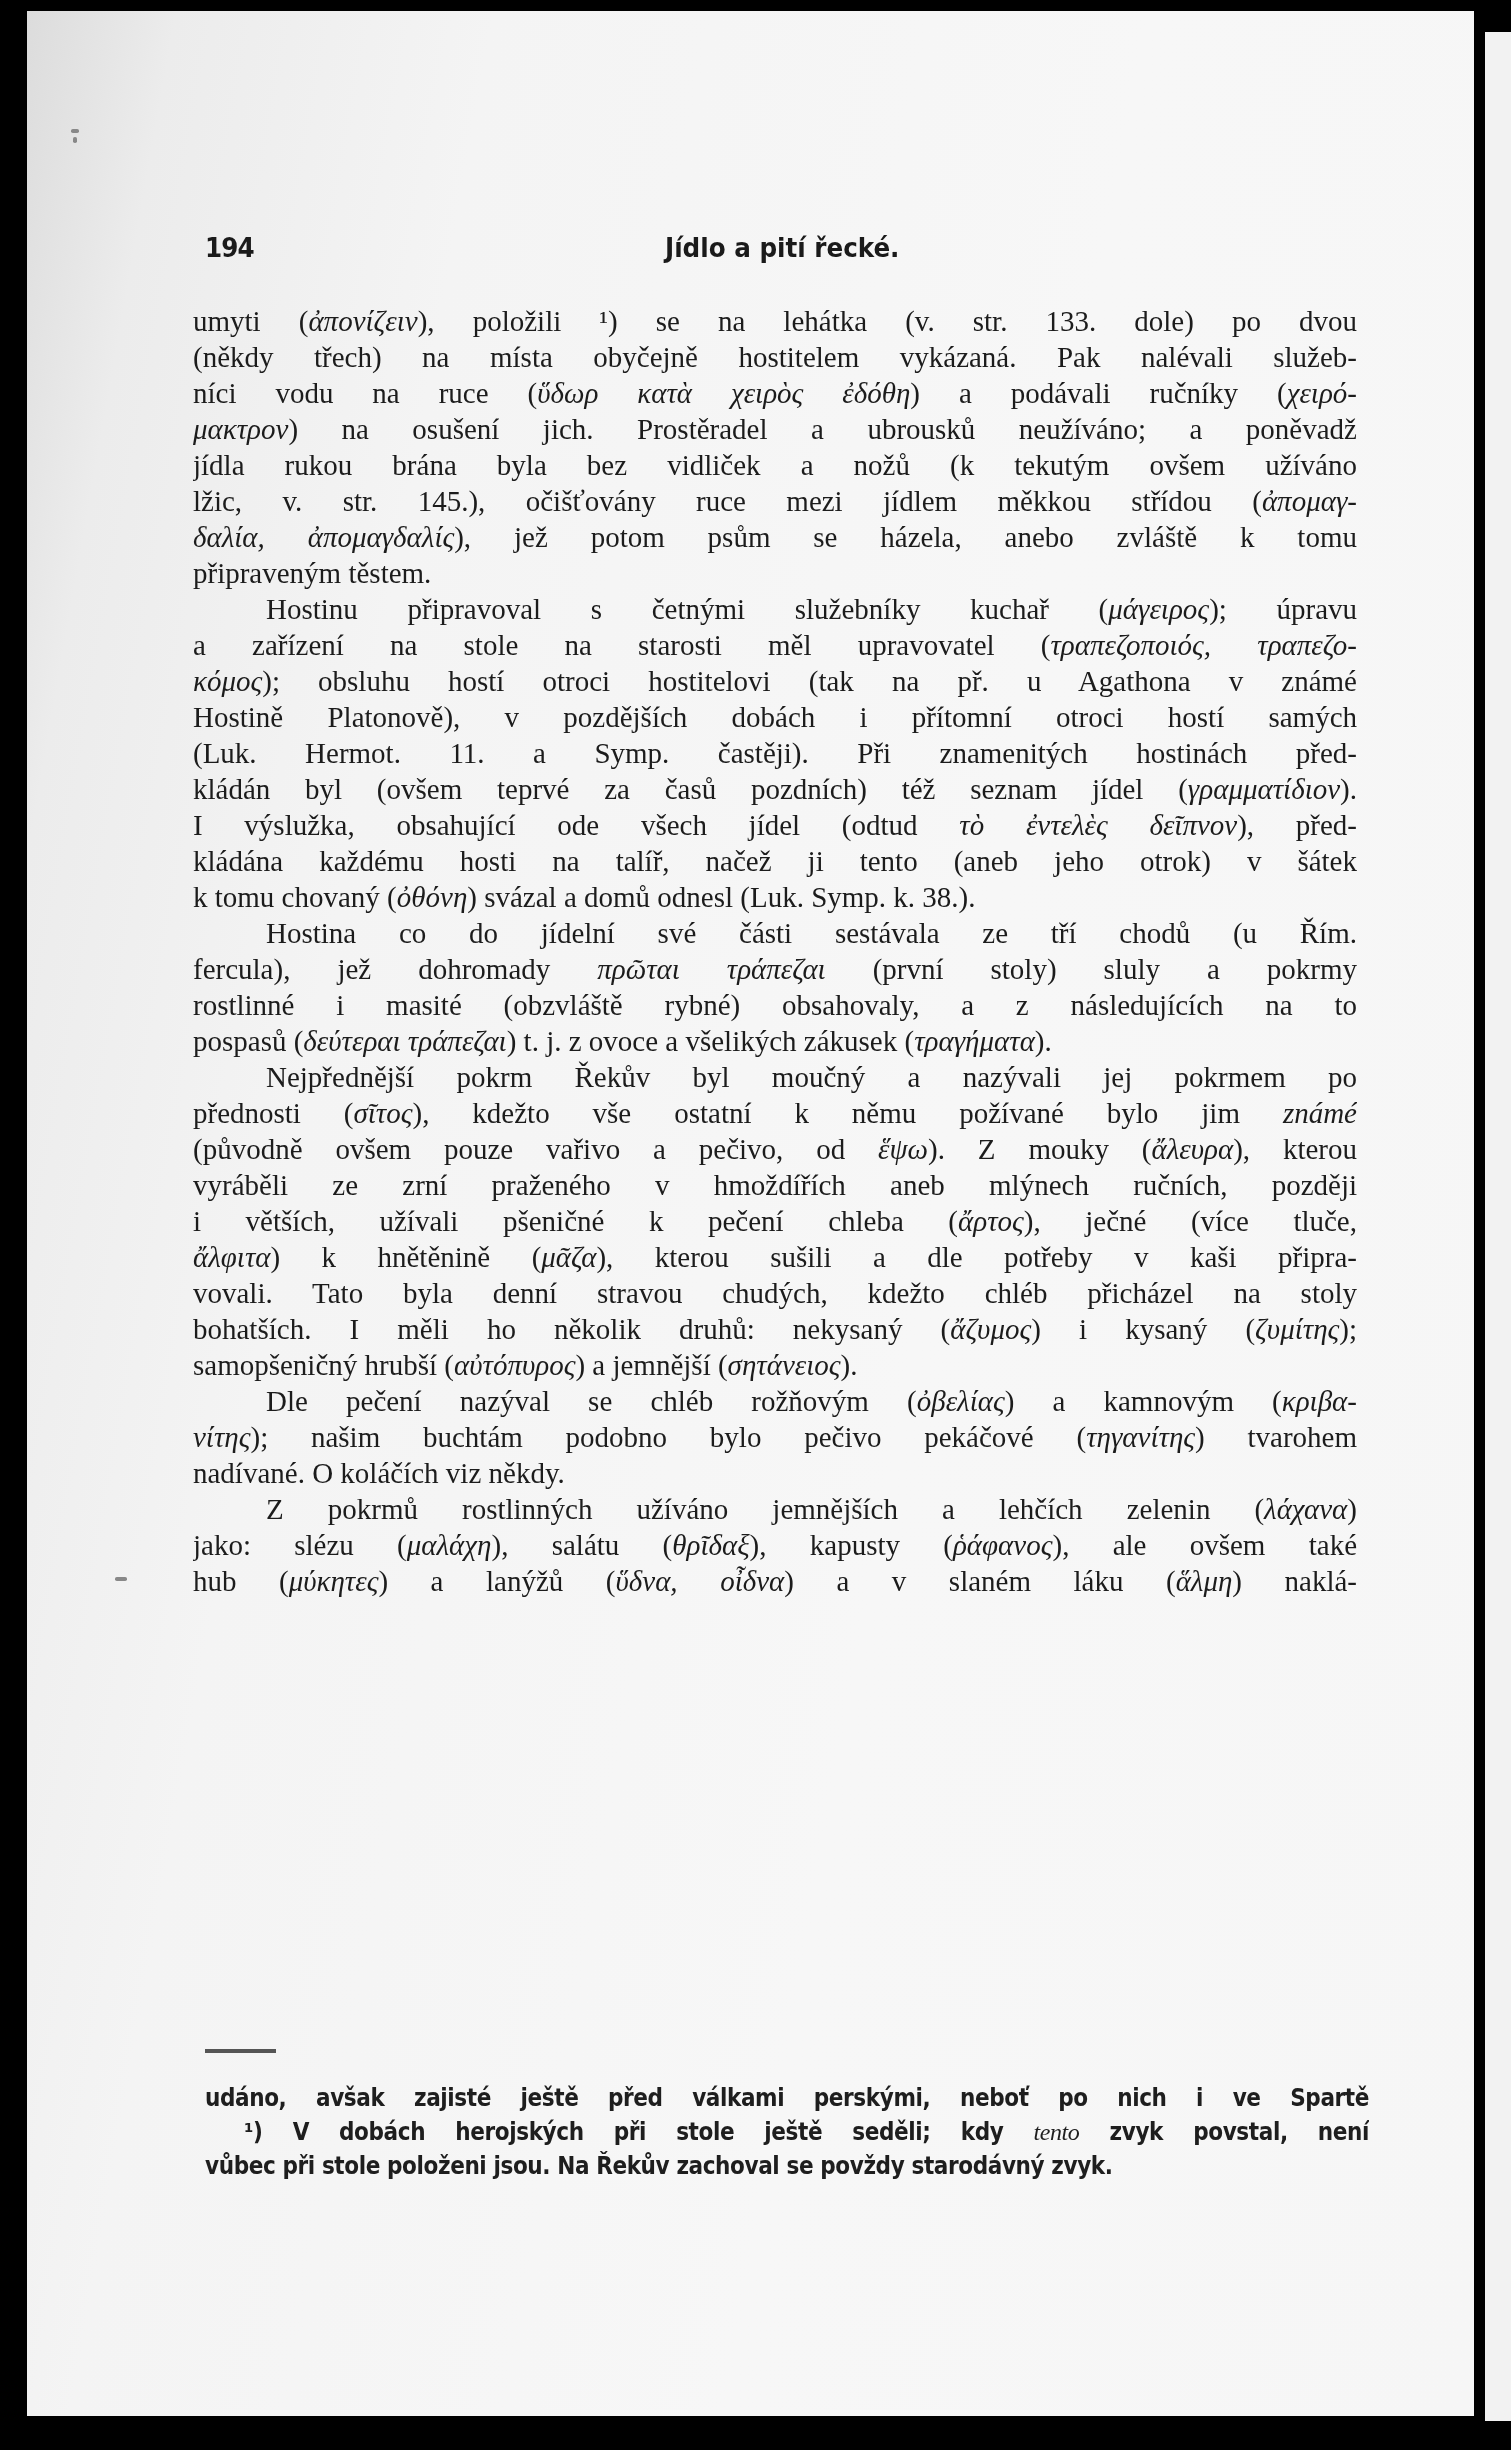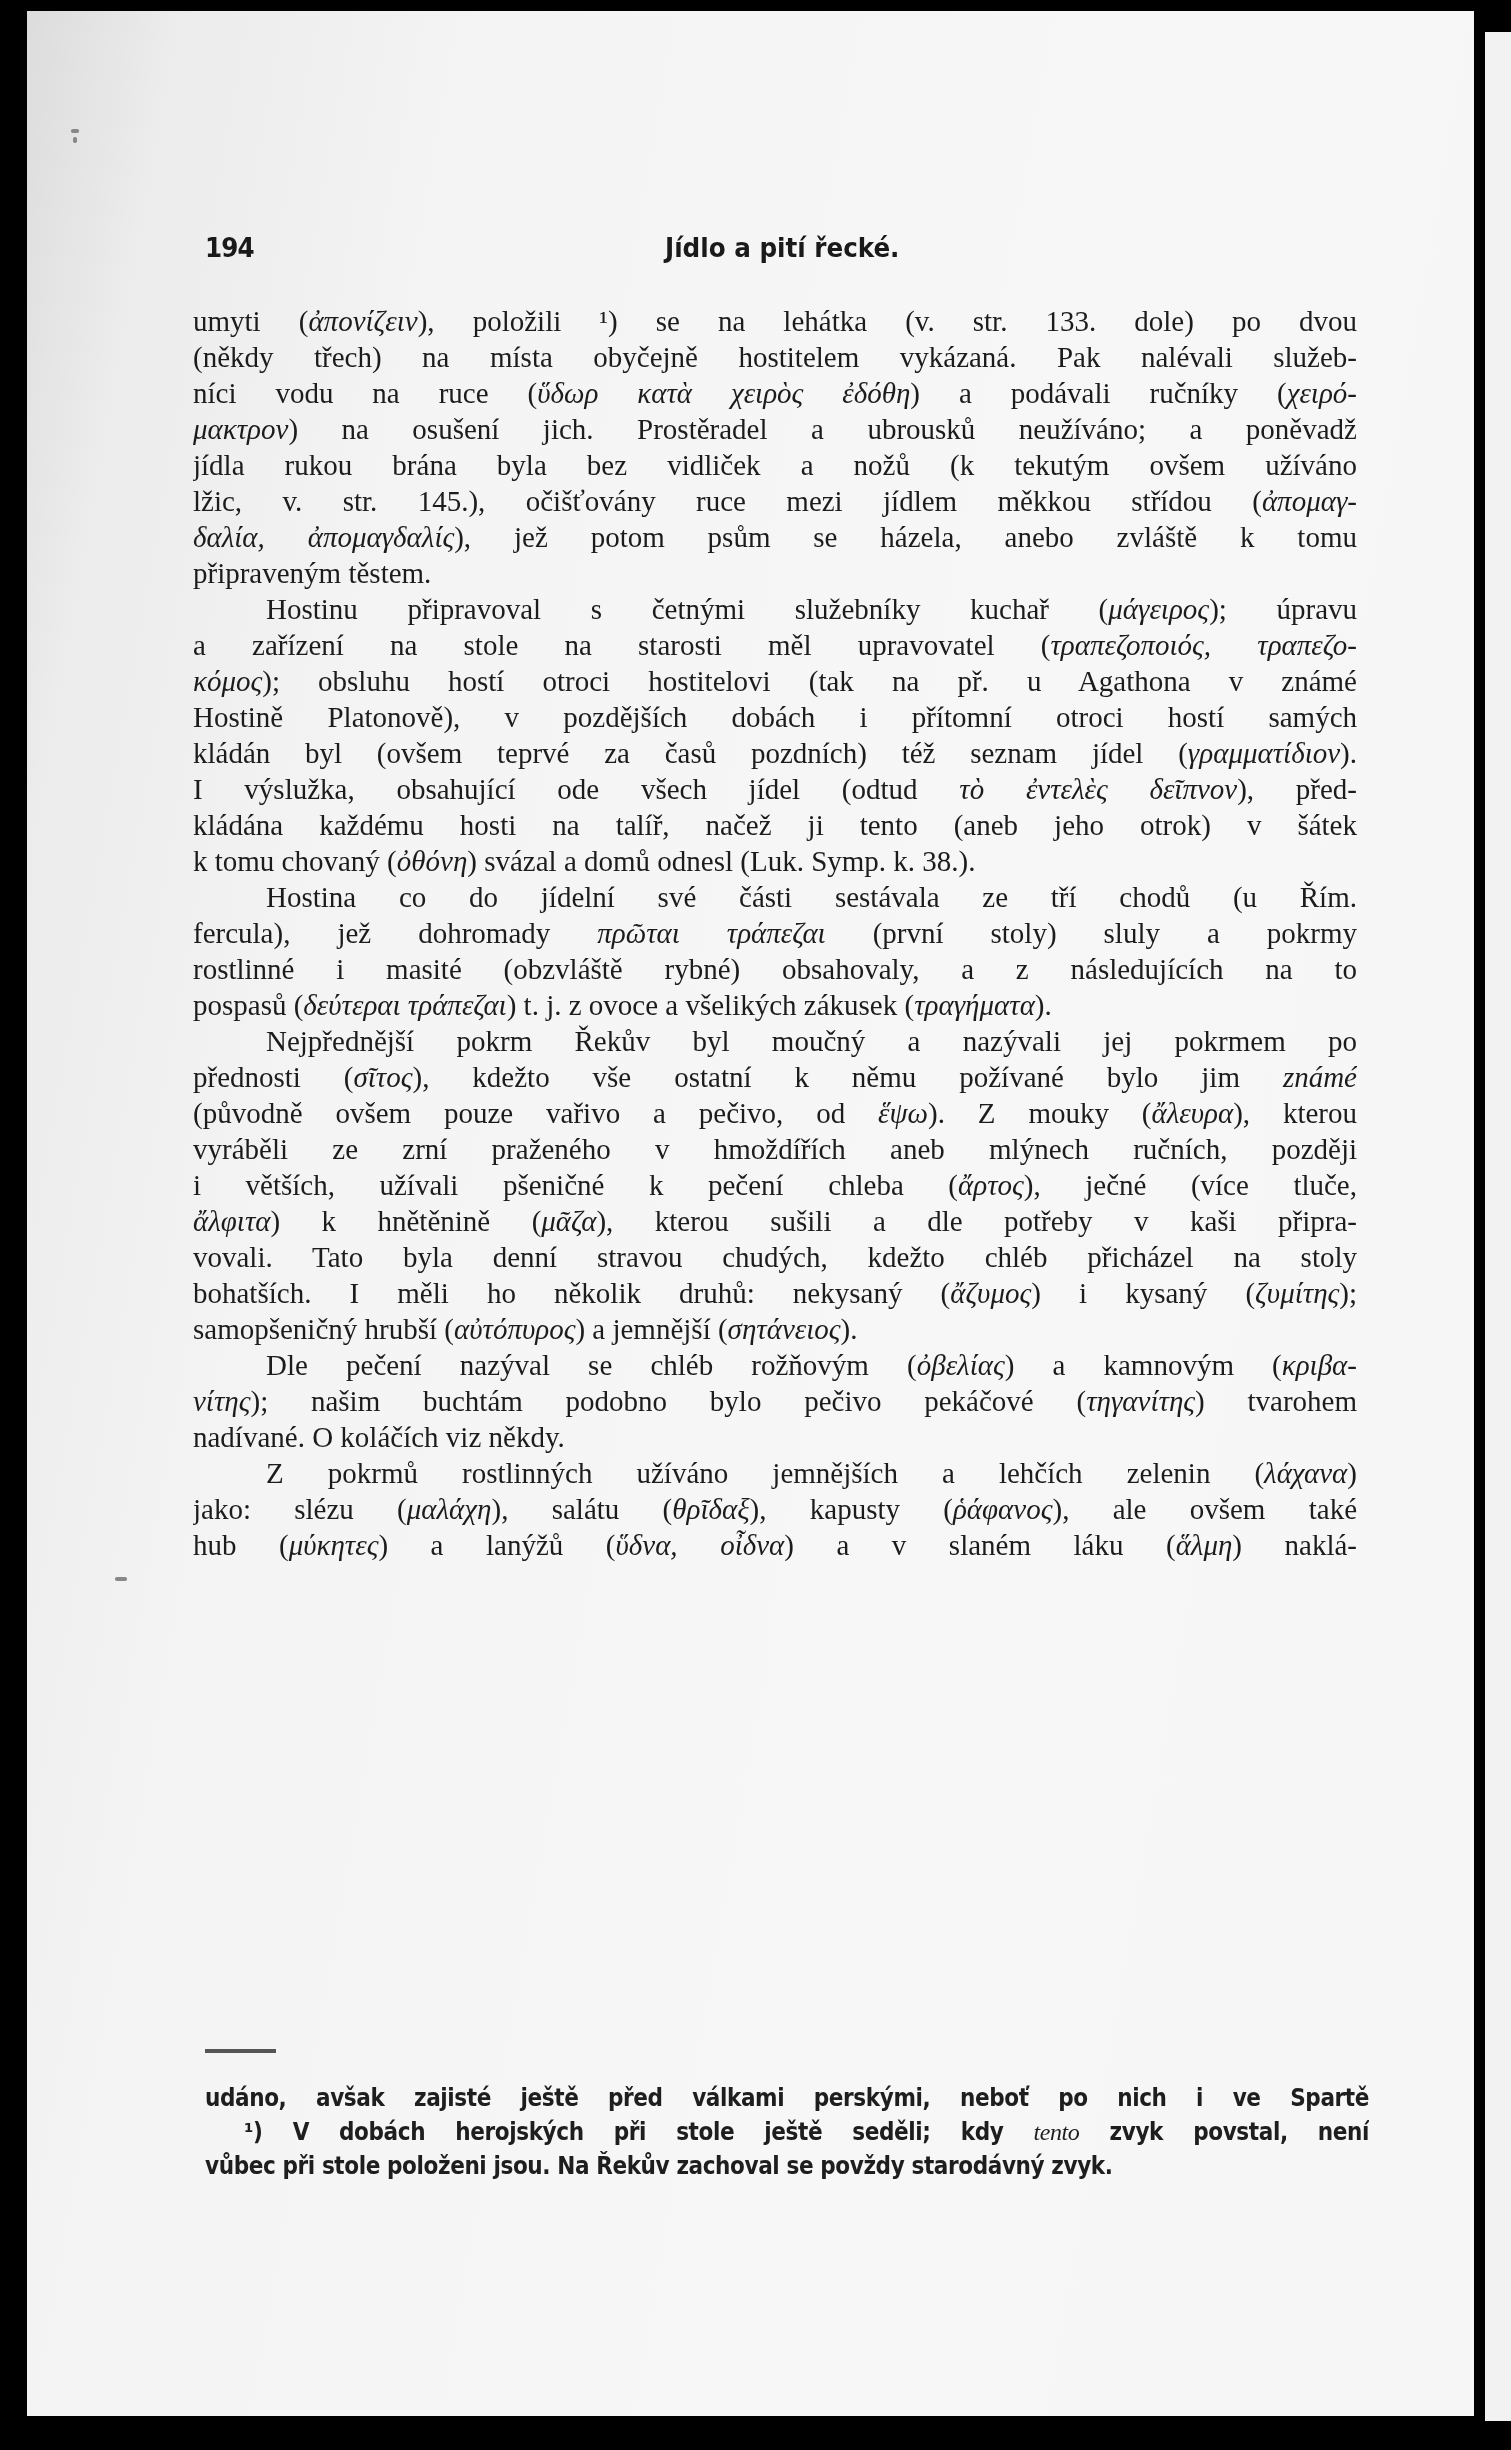--- a/index.html
+++ b/index.html
@@ -72,20 +72,21 @@
   <span class="line"><i class="gr">μακτρον</i>) na osušení jich. Prostěradel a ubrousků neužíváno; a poněvadž</span>
   <span class="line">jídla rukou brána byla bez vidliček a nožů (k tekutým ovšem užíváno</span>
   <span class="line">lžic, v. str. 145.), očišťovány ruce mezi jídlem měkkou střídou (<i class="gr">ἀπομαγ-</i></span>
   <span class="line"><i class="gr">δαλία, ἀπομαγδαλίς</i>), jež potom psům se házela, anebo zvláště k tomu</span>
   <span class="line last">připraveným těstem.</span>
 
   <span class="line" style="padding-left:73px">Hostinu připravoval s četnými služebníky kuchař (<i class="gr">μάγειρος</i>); úpravu</span>
   <span class="line">a zařízení na stole na starosti měl upravovatel (<i class="gr">τραπεζοποιός, τραπεζο-</i></span>
   <span class="line"><i class="gr">κόμος</i>); obsluhu hostí otroci hostitelovi (tak na př. u Agathona v známé</span>
   <span class="line">Hostině Platonově), v pozdějších dobách i přítomní otroci hostí samých</span>
+  <span class="line">(Luk. Hermot. 11. a Symp. častěji). Při znamenitých hostinách před-</span>
   <span class="line">kládán byl (ovšem teprvé za časů pozdních) též seznam jídel (<i class="gr">γραμματίδιον</i>).</span>
   <span class="line">I výslužka, obsahující ode všech jídel (odtud <i class="gr">τὸ ἐντελὲς δεῖπνον</i>), před-</span>
   <span class="line">kládána každému hosti na talíř, načež ji tento (aneb jeho otrok) v šátek</span>
   <span class="line last">k tomu chovaný (<i class="gr">ὀθόνη</i>) svázal a domů odnesl (Luk. Symp. k. 38.).</span>
 
   <span class="line" style="padding-left:73px">Hostina co do jídelní své části sestávala ze tří chodů (u Řím.</span>
   <span class="line">fercula), jež dohromady <i class="gr">πρῶται τράπεζαι </i>(první stoly) sluly a pokrmy</span>
   <span class="line">rostlinné i masité (obzvláště rybné) obsahovaly, a z následujících na to</span>
   <span class="line last">pospasů (<i class="gr">δεύτεραι τράπεζαι</i>) t. j. z ovoce a všelikých zákusek (<i class="gr">τραγήματα</i>).</span>
 

